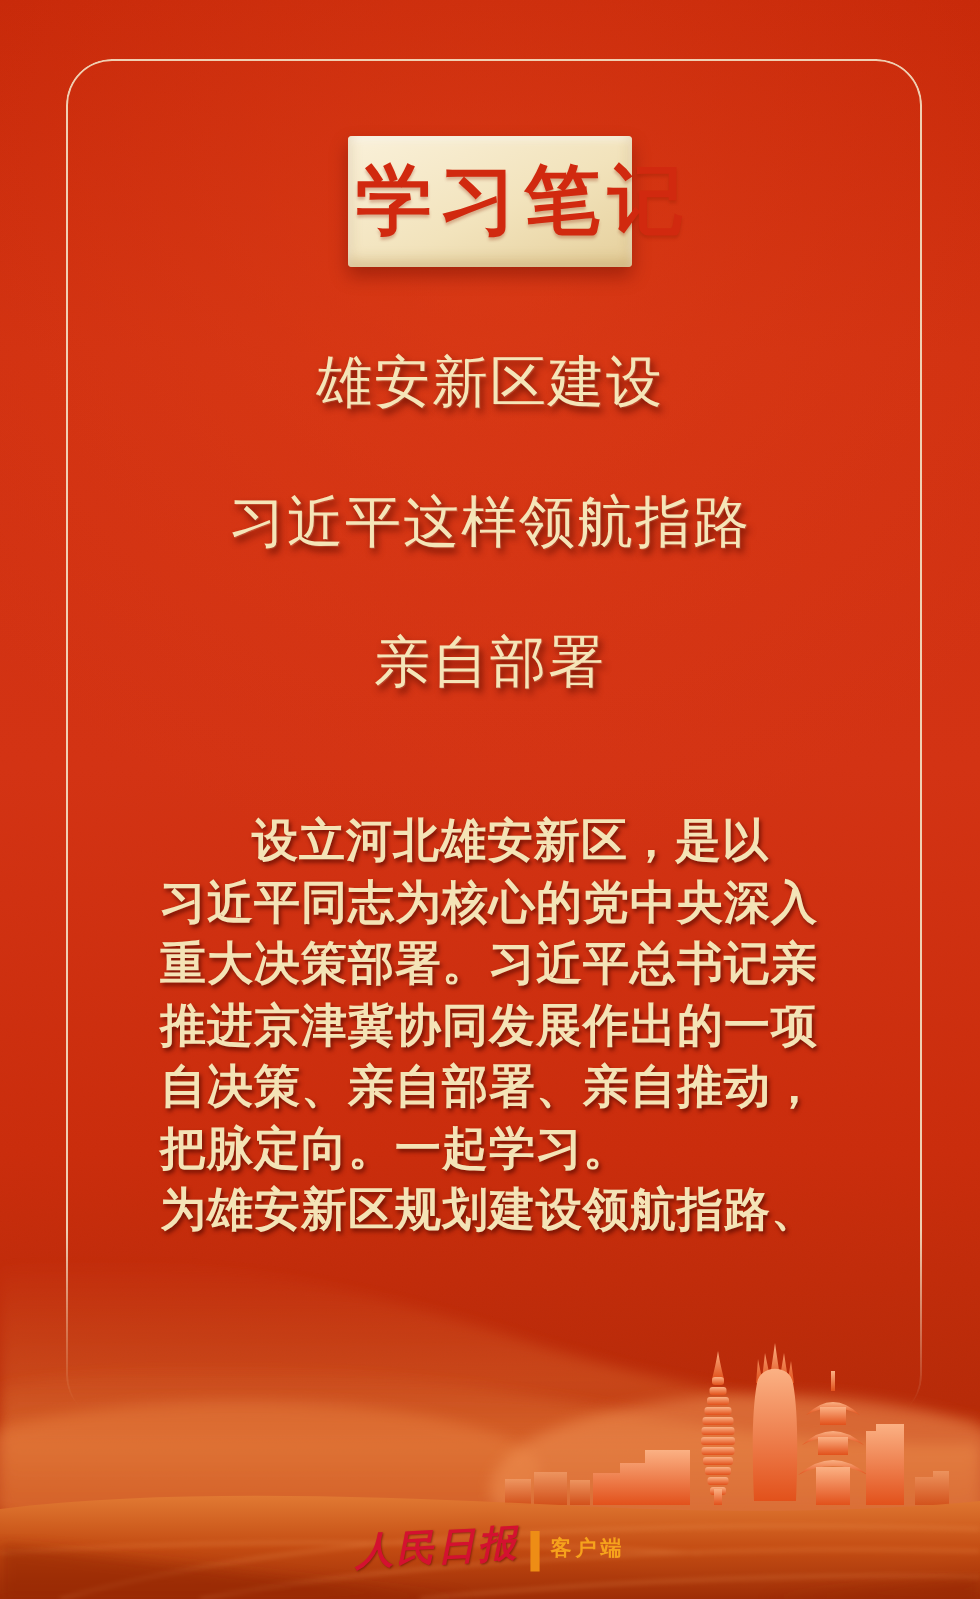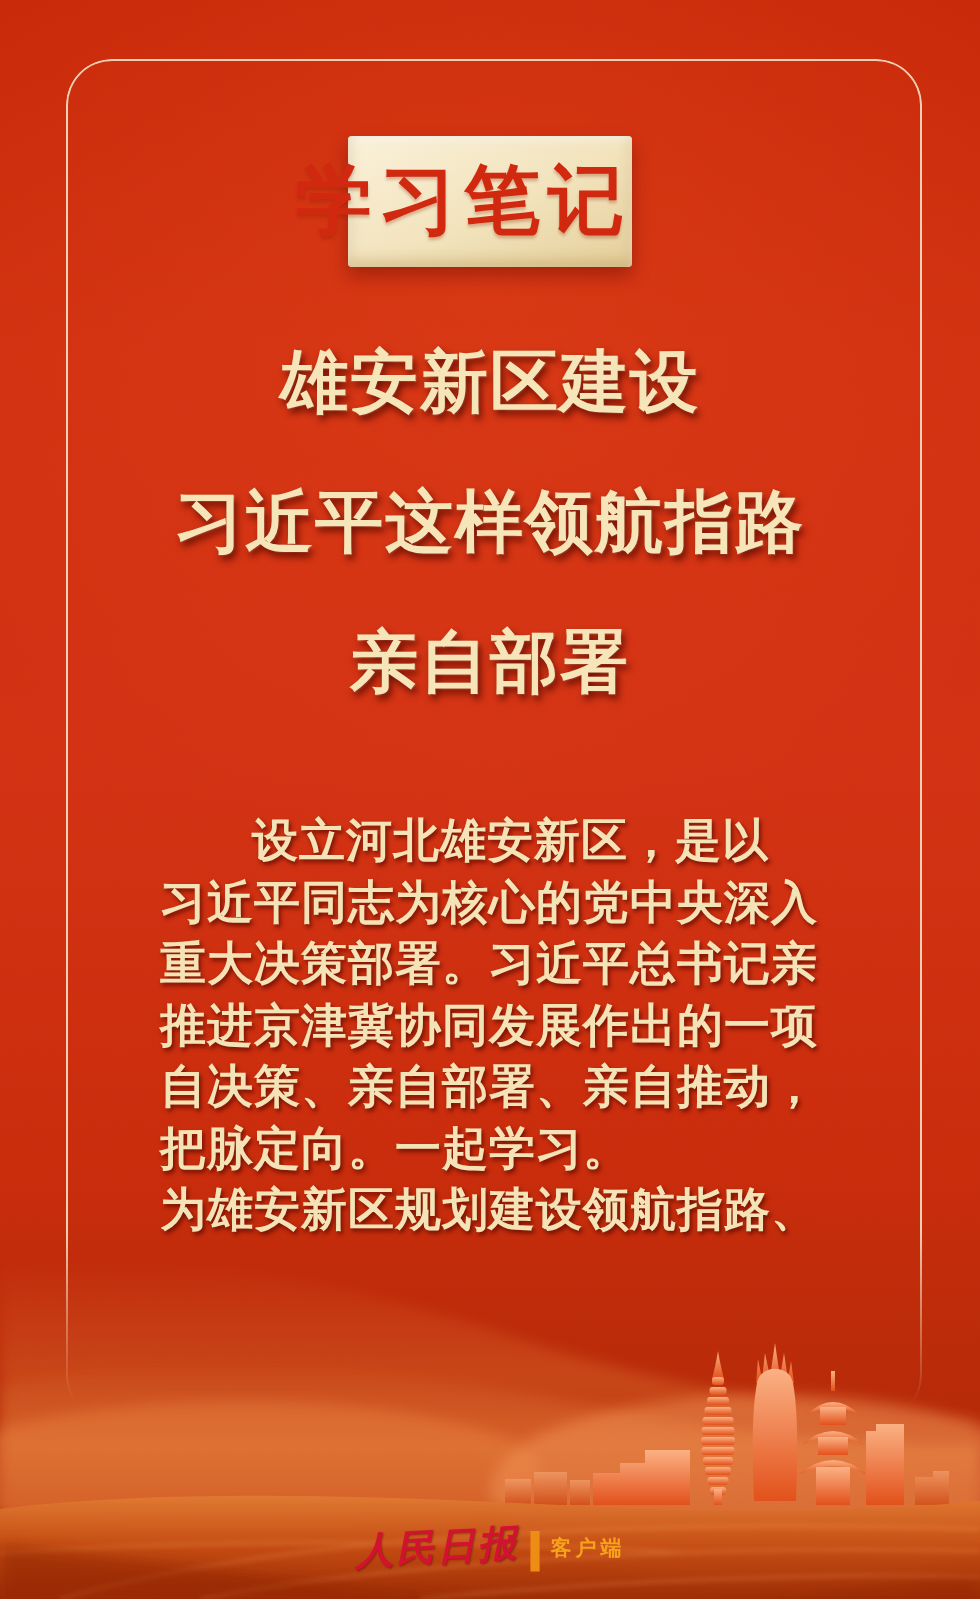--- a/index.html
+++ b/index.html
@@ -15,29 +15,29 @@
     position:absolute;left:66px;top:59px;width:852px;height:1360px;
     border:2px solid rgba(245,230,202,.88);border-bottom:none;border-radius:46px;
     -webkit-mask-image:linear-gradient(180deg,#000 86%,transparent 99%);
     mask-image:linear-gradient(180deg,#000 86%,transparent 99%);
   }
   .badge{
     position:absolute;top:136px;left:50%;transform:translateX(-50%);
     width:284px;height:131px;border-radius:4px;
     background:linear-gradient(155deg,#faf1da 0%,#f2e3bc 55%,#e5cf9b 100%);
     box-shadow:0 9px 18px rgba(90,8,0,.4), inset 0 -6px 14px rgba(170,130,60,.38), inset 0 3px 8px rgba(255,255,255,.75);
-    display:flex;align-items:center;justify-content:flex-end;
+    display:flex;align-items:center;justify-content:flex-start;
   }
   .badge-text{
     font-size:76px;font-weight:bold;color:#d1290f;letter-spacing:8px;padding-left:8px;
     text-shadow:0 3px 3px rgba(140,28,2,.28);white-space:nowrap;
   }
   .title{position:absolute;top:312px;left:0;right:0;text-align:center;}
   .title-line{
-    font-size:68px;line-height:140px;font-weight:bold;color:#f5e5b8;letter-spacing:2px;white-space:nowrap;
+    font-size:56px;line-height:140px;font-weight:normal;color:#f5e5b8;letter-spacing:2px;white-space:nowrap;
     text-shadow:3px 5px 7px rgba(92,10,0,.85), 1px 1px 0 rgba(255,244,210,.22);
   }
   .body-text{position:absolute;top:810px;left:160px;width:672px;}
   .body-line{
     font-size:46px;line-height:61.5px;font-weight:bold;color:#f4e3b6;letter-spacing:1px;white-space:nowrap;
     text-shadow:2px 3px 4px rgba(92,10,0,.8);
   }
   .body-line:first-child{text-indent:92px;}
   .landscape{position:absolute;left:0;bottom:0;width:980px;height:450px;display:block;}
   .footer{

